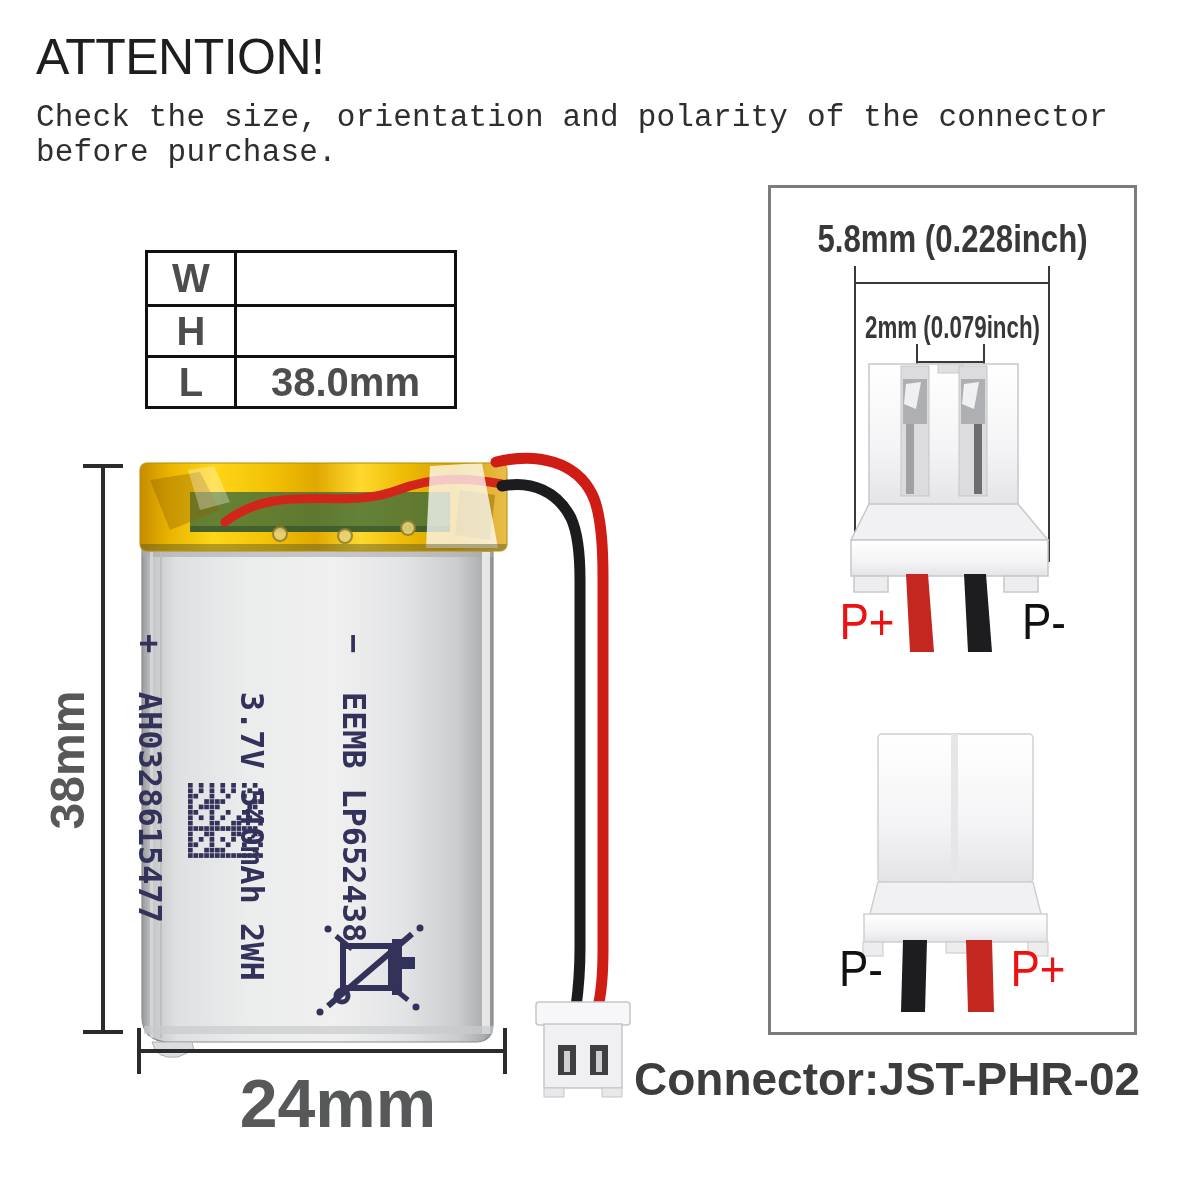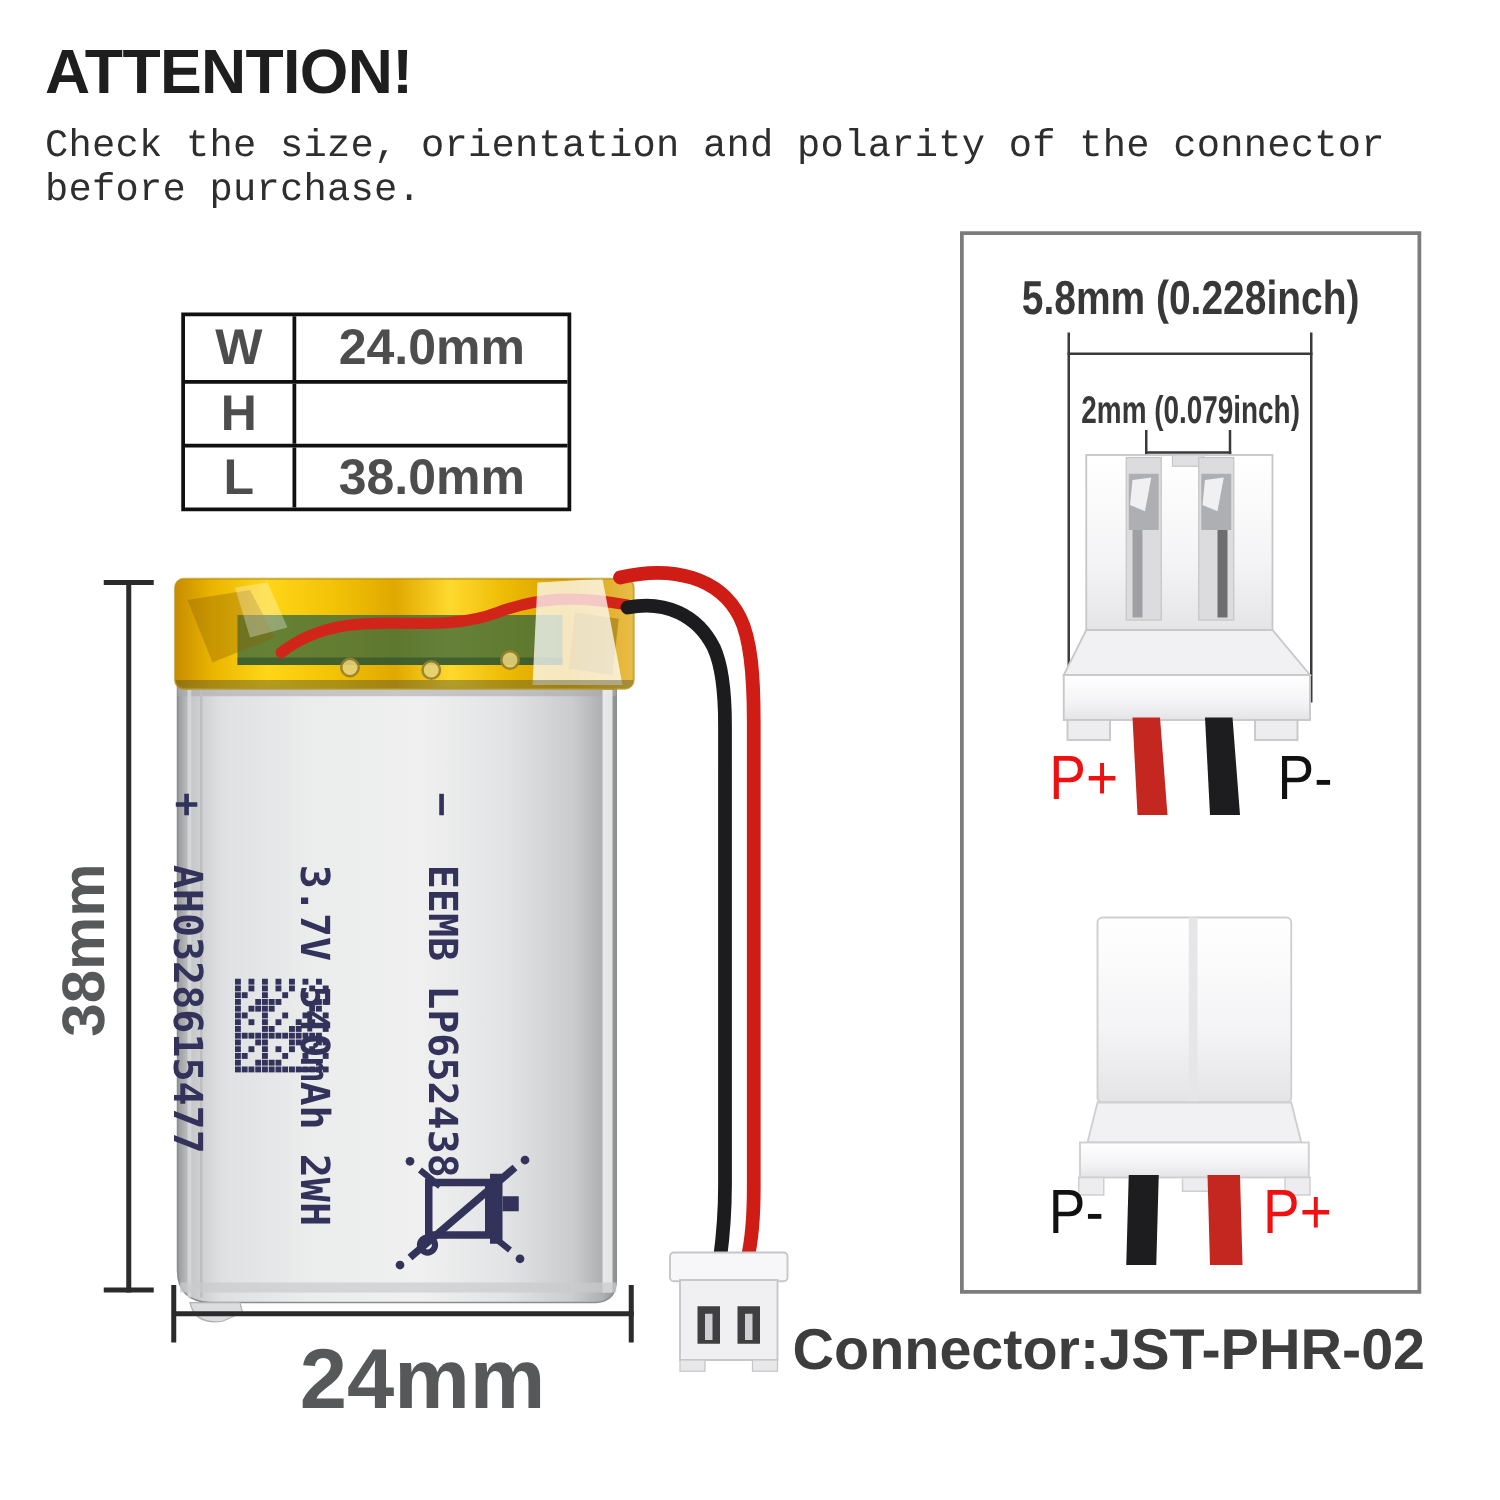--- a/index.html
+++ b/index.html
@@ -1,19 +1,19 @@
 <!DOCTYPE html>
 <html><head>
 <meta charset="utf-8">
 <style>
   * { margin:0; padding:0; box-sizing:border-box; }
   body { background:#ffffff; font-family:"Liberation Sans", sans-serif; }
   #canvas { position:relative; width:1200px; height:1200px; background:#ffffff; overflow:hidden; }
 
-  .title { position:absolute; left:36px; top:28px; font-size:50px; font-weight:700;
+  .title { position:absolute; left:36px; top:28px; font-size:50px; font-weight:400;
            letter-spacing:-0.5px; color:#1e1e1e; }
   .subtitle { position:absolute; left:36px; top:100px; font-size:31px; color:#2e2e2e; letter-spacing:0.2px;font-family:Liberation Mono, monospace; }
 
   
   .size-table { position:absolute; left:145px; top:250px; border:3px solid #101010; background:#fff; }
   .trow { display:grid; grid-template-columns:89px 217px; height:51px; }
   .trow + .trow { border-top:3px solid #101010; }
   .tlabel, .tvalue { display:flex; align-items:center; justify-content:center;
                      font-size:40px; font-weight:700; color:#4d4d4d; }
   .tlabel { border-right:3px solid #101010; }
@@ -52,21 +52,20 @@
 <body>
 
 <div id="canvas">
 
   <div class="title">ATTENTION!</div>
   <div class="subtitle">Check the size, orientation and polarity of the connector before purchase.</div>
 
   <div class="size-table">
     <div class="trow">
       <div class="tlabel">W</div>
-      <div class="tvalue">24.0mm</div>
     </div>
     <div class="trow">
       <div class="tlabel">H</div>
     </div>
     <div class="trow">
       <div class="tlabel">L</div>
       <div class="tvalue">38.0mm</div>
     </div>
   </div>
 

